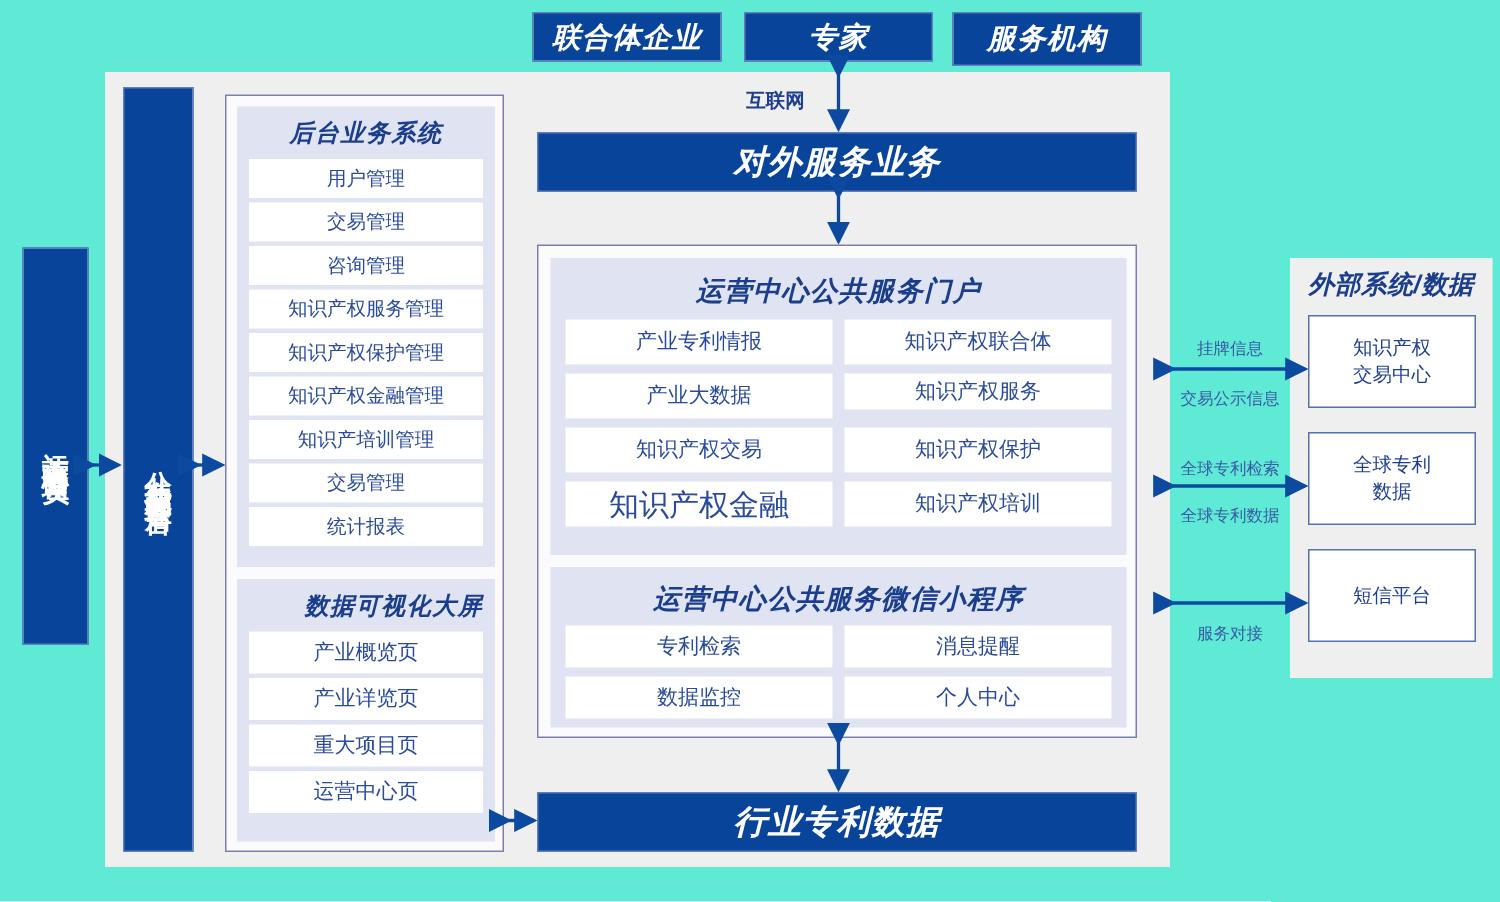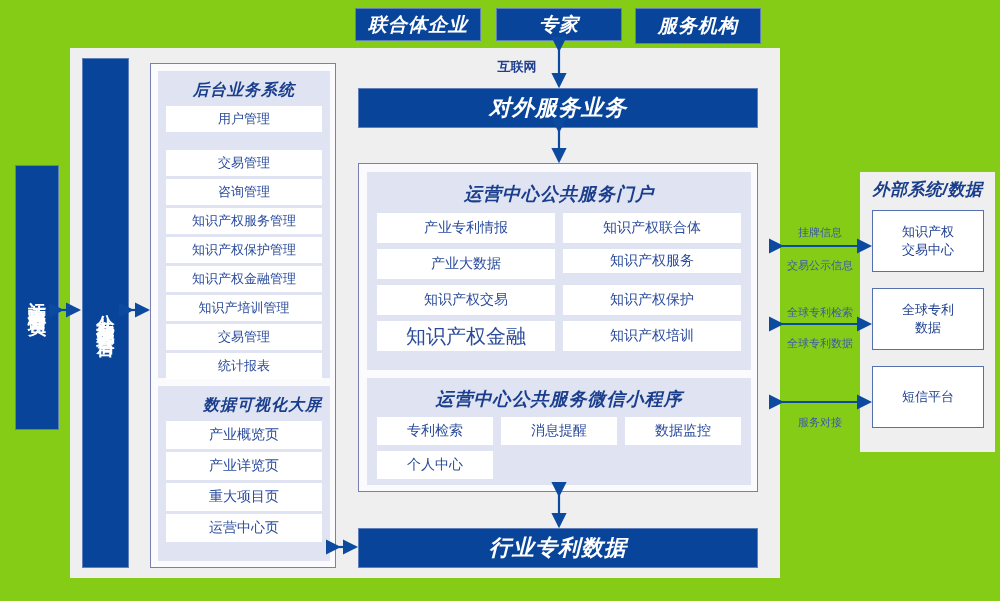--- a/index.html
+++ b/index.html
@@ -3,21 +3,21 @@
 <meta charset="utf-8">
 <style>
   html,body{margin:0;padding:0;background:#ffffff;}
   body{
     font-family:"Liberation Sans","DejaVu Sans",sans-serif;
     -webkit-font-smoothing:antialiased;
   }
   #canvas{
     position:relative;
     width:1000px;height:601px;
-    background:#84cc16;
+    background:#5eead4;
     overflow:hidden;
   }
   .abs{position:absolute;box-sizing:border-box;}
 
   
   .blue{
     background:#08459a;
     border:1px solid #5f7fba;
     color:#ffffff;
     display:flex;align-items:center;justify-content:center;
@@ -104,21 +104,21 @@
 
   <div class="abs blue vert" style="left:82px;top:58px;width:47px;height:510px;font-size:18px;">
     <span>公共功能及管理后台</span>
   </div>
 
   <div class="abs frame" style="left:150px;top:63px;width:186px;height:505px;padding:7px;">
 
     <div class="abs subpanel" style="left:7px;top:7px;width:172px;height:307px;padding:6px 8px;">
       <div class="paneltitle" style="font-size:16px;line-height:26px;margin-bottom:3px;">后台业务系统</div>
       <div id="backend-list">
-          <div class="cell" style="height: 26px; font-size: 13px; margin-bottom: 18px;">用户管理</div>
+          <div class="cell" style="height: 26px; font-size: 13px; margin-bottom: 3px;">用户管理</div>
           <div class="cell" style="height: 26px; font-size: 13px; margin-bottom: 3px;">交易管理</div>
           <div class="cell" style="height: 26px; font-size: 13px; margin-bottom: 3px;">咨询管理</div>
           <div class="cell" style="height: 26px; font-size: 13px; margin-bottom: 3px;">知识产权服务管理</div>
           <div class="cell" style="height: 26px; font-size: 13px; margin-bottom: 3px;">知识产权保护管理</div>
           <div class="cell" style="height: 26px; font-size: 13px; margin-bottom: 3px;">知识产权金融管理</div>
           <div class="cell" style="height: 26px; font-size: 13px; margin-bottom: 3px;">知识产培训管理</div>
           <div class="cell" style="height: 26px; font-size: 13px; margin-bottom: 3px;">交易管理</div>
           <div class="cell" style="height: 26px; font-size: 13px; margin-bottom: 3px;">统计报表</div>
         </div>
     </div>
@@ -151,21 +151,21 @@
           <div class="cell" style="height: 24px; font-size: 14px;">知识产权服务</div>
           <div class="cell" style="height: 30px; font-size: 14px;">知识产权交易</div>
           <div class="cell" style="height: 30px; font-size: 14px;">知识产权保护</div>
           <div class="cell" style="height: 30px; font-size: 20px;">知识产权金融</div>
           <div class="cell" style="height: 30px; font-size: 14px;">知识产权培训</div>
         </div>
     </div>
 
     <div class="abs subpanel" style="left:8px;top:214px;width:384px;height:107px;padding:5px 10px;">
       <div class="paneltitle" style="font-size:18px;line-height:32px;margin-bottom:2px;">运营中心公共服务微信小程序</div>
-      <div id="mini-grid" style="display:grid;grid-template-columns:1fr 1fr 1fr;gap:6px 8px;">
+      <div id="mini-grid" style="display:grid;grid-template-columns:1fr 1fr;gap:6px 8px;">
           <div class="cell" style="height: 28px; font-size: 14px;">专利检索</div>
           <div class="cell" style="height: 28px; font-size: 14px;">消息提醒</div>
           <div class="cell" style="height: 28px; font-size: 14px;">数据监控</div>
           <div class="cell" style="height: 28px; font-size: 14px;">个人中心</div>
         </div>
     </div>
   </div>
 
   <div class="abs blue" style="left:358px;top:528px;width:400px;height:40px;font-size:22px;">
     <span>行业专利数据</span>

